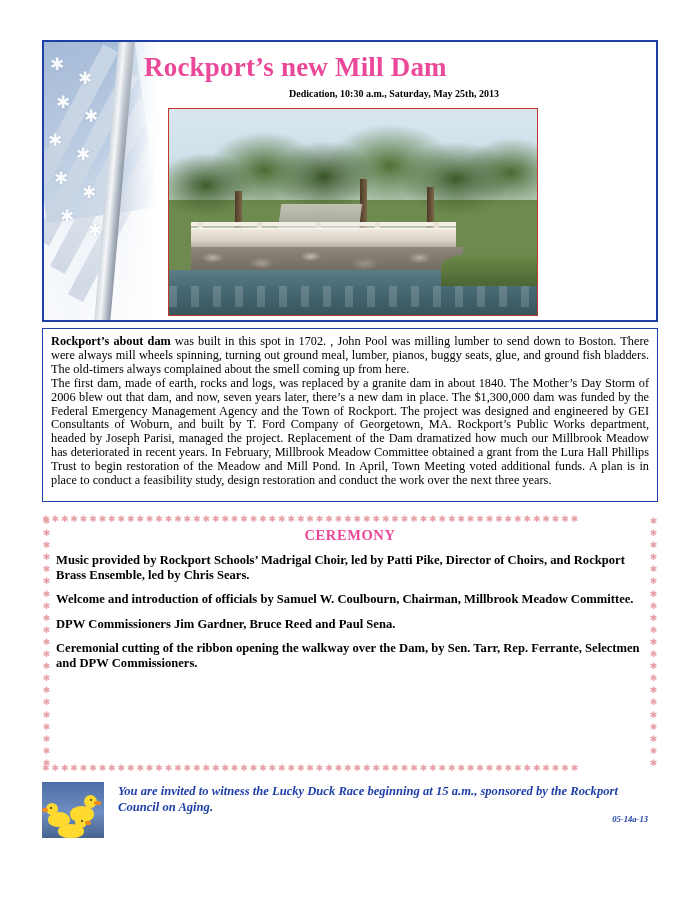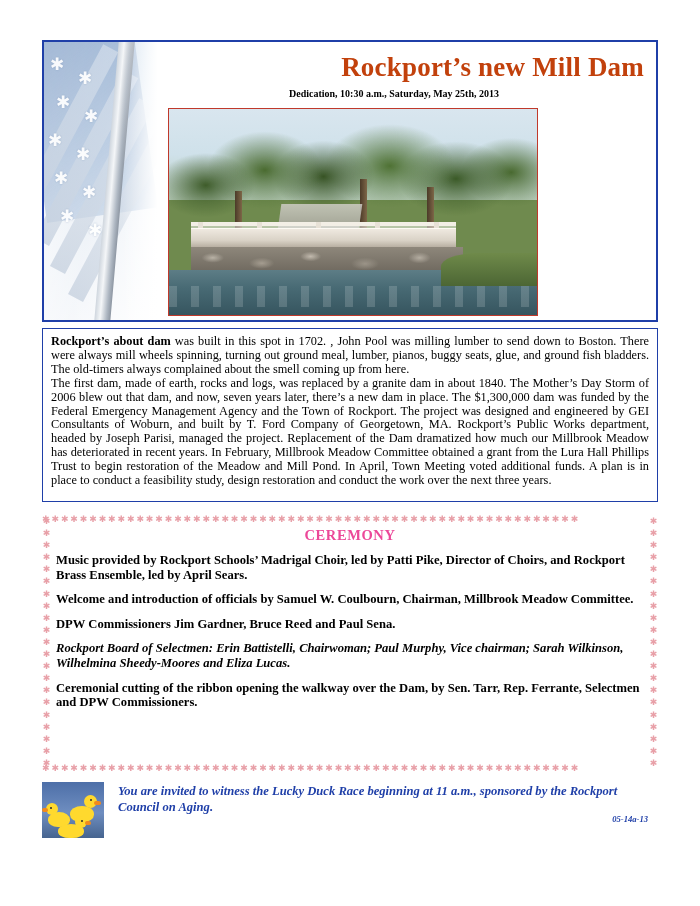--- a/index.html
+++ b/index.html
@@ -93,24 +93,24 @@
     right: 0; top: 0;
     width: 42px; height: 100%;
     background: linear-gradient(90deg, rgba(255,255,255,0), #ffffff 85%);
   }
 
   .banner-title {
     position: absolute;
     left: 100px;
     top: 10px;
     width: 500px;
-    text-align: right;
+    text-align: left;
     font-size: 27px;
     font-weight: bold;
-    color: #c2410c;
+    color: #ec4899;
     letter-spacing: .2px;
   }
   .banner-sub {
     position: absolute;
     left: 100px;
     top: 46px;
     width: 500px;
     text-align: center;
     font-size: 10px;
     font-weight: bold;
@@ -413,24 +413,23 @@
   </div>
 
   <div class="ceremony-wrap">
     <div class="starline top">✱✱✱✱✱✱✱✱✱✱✱✱✱✱✱✱✱✱✱✱✱✱✱✱✱✱✱✱✱✱✱✱✱✱✱✱✱✱✱✱✱✱✱✱✱✱✱✱✱✱✱✱✱✱✱✱✱</div>
     <div class="starcol left">✱<br>✱<br>✱<br>✱<br>✱<br>✱<br>✱<br>✱<br>✱<br>✱<br>✱<br>✱<br>✱<br>✱<br>✱<br>✱<br>✱<br>✱<br>✱<br>✱<br>✱</div>
     <div class="starcol right">✱<br>✱<br>✱<br>✱<br>✱<br>✱<br>✱<br>✱<br>✱<br>✱<br>✱<br>✱<br>✱<br>✱<br>✱<br>✱<br>✱<br>✱<br>✱<br>✱<br>✱</div>
     <div class="starline bottom">✱✱✱✱✱✱✱✱✱✱✱✱✱✱✱✱✱✱✱✱✱✱✱✱✱✱✱✱✱✱✱✱✱✱✱✱✱✱✱✱✱✱✱✱✱✱✱✱✱✱✱✱✱✱✱✱✱</div>
 
     <div class="ceremony-inner">
       <div class="ceremony-title">CEREMONY</div>
-      <div class="ceremony-item">Music provided by Rockport Schools’ Madrigal Choir, led by Patti Pike, Director of Choirs, and Rockport Brass Ensemble, led by April Sears.</div>
+      <div class="ceremony-item">Music provided by Rockport Schools’ Madrigal Choir, led by Patti Pike, Director of Choirs, and Rockport Brass Ensemble, led by Chris Sears.</div>
       <div class="ceremony-item">Welcome and introduction of officials by Samuel W. Coulbourn, Chairman, Millbrook Meadow Committee.</div>
       <div class="ceremony-item">DPW Commissioners Jim Gardner, Bruce Reed and Paul Sena.</div>
-      <div class="ceremony-item italic">Rockport Board of Selectmen: Erin Battistelli, Chairwoman; Paul Murphy, Vice chairman; Sarah Wilkinson, Wilhelmina Sheedy-Moores and Eliza Lucas.</div>
       <div class="ceremony-item">Ceremonial cutting of the ribbon opening the walkway over the Dam, by Sen. Tarr, Rep. Ferrante, Selectmen and DPW Commissioners.</div>
     </div>
   </div>
 
   <div class="footer">
     <div class="duck-img">
       <div class="duck" style="left:6px;  top:30px; width:22px; height:15px;"></div>
       <div class="duck-head" style="left:4px; top:21px; width:12px; height:12px;"></div>
       <div class="duck-beak" style="left:0px; top:26px; width:6px; height:4px;"></div>
       <div class="duck-eye" style="left:8px; top:25px;"></div>
@@ -438,17 +437,17 @@
       <div class="duck" style="left:28px; top:24px; width:24px; height:16px;"></div>
       <div class="duck-head" style="left:42px; top:13px; width:13px; height:13px;"></div>
       <div class="duck-beak" style="left:52px; top:19px; width:7px; height:4px;"></div>
       <div class="duck-eye" style="left:48px; top:17px;"></div>
 
       <div class="duck" style="left:16px; top:42px; width:26px; height:14px;"></div>
       <div class="duck-head" style="left:33px; top:34px; width:12px; height:12px;"></div>
       <div class="duck-beak" style="left:43px; top:39px; width:6px; height:4px;"></div>
       <div class="duck-eye" style="left:39px; top:38px;"></div>
     </div>
-    <div class="footer-text">You are invited to witness the Lucky Duck Race beginning at 11 a.m., sponsored by the Rockport Council on Aging.</div>
+    <div class="footer-text">You are invited to witness the Lucky Duck Race beginning at 15 a.m., sponsored by the Rockport Council on Aging.</div>
     <div class="footer-code">05-14a-13</div>
   </div>
 
 </div>
 
 </body></html>

